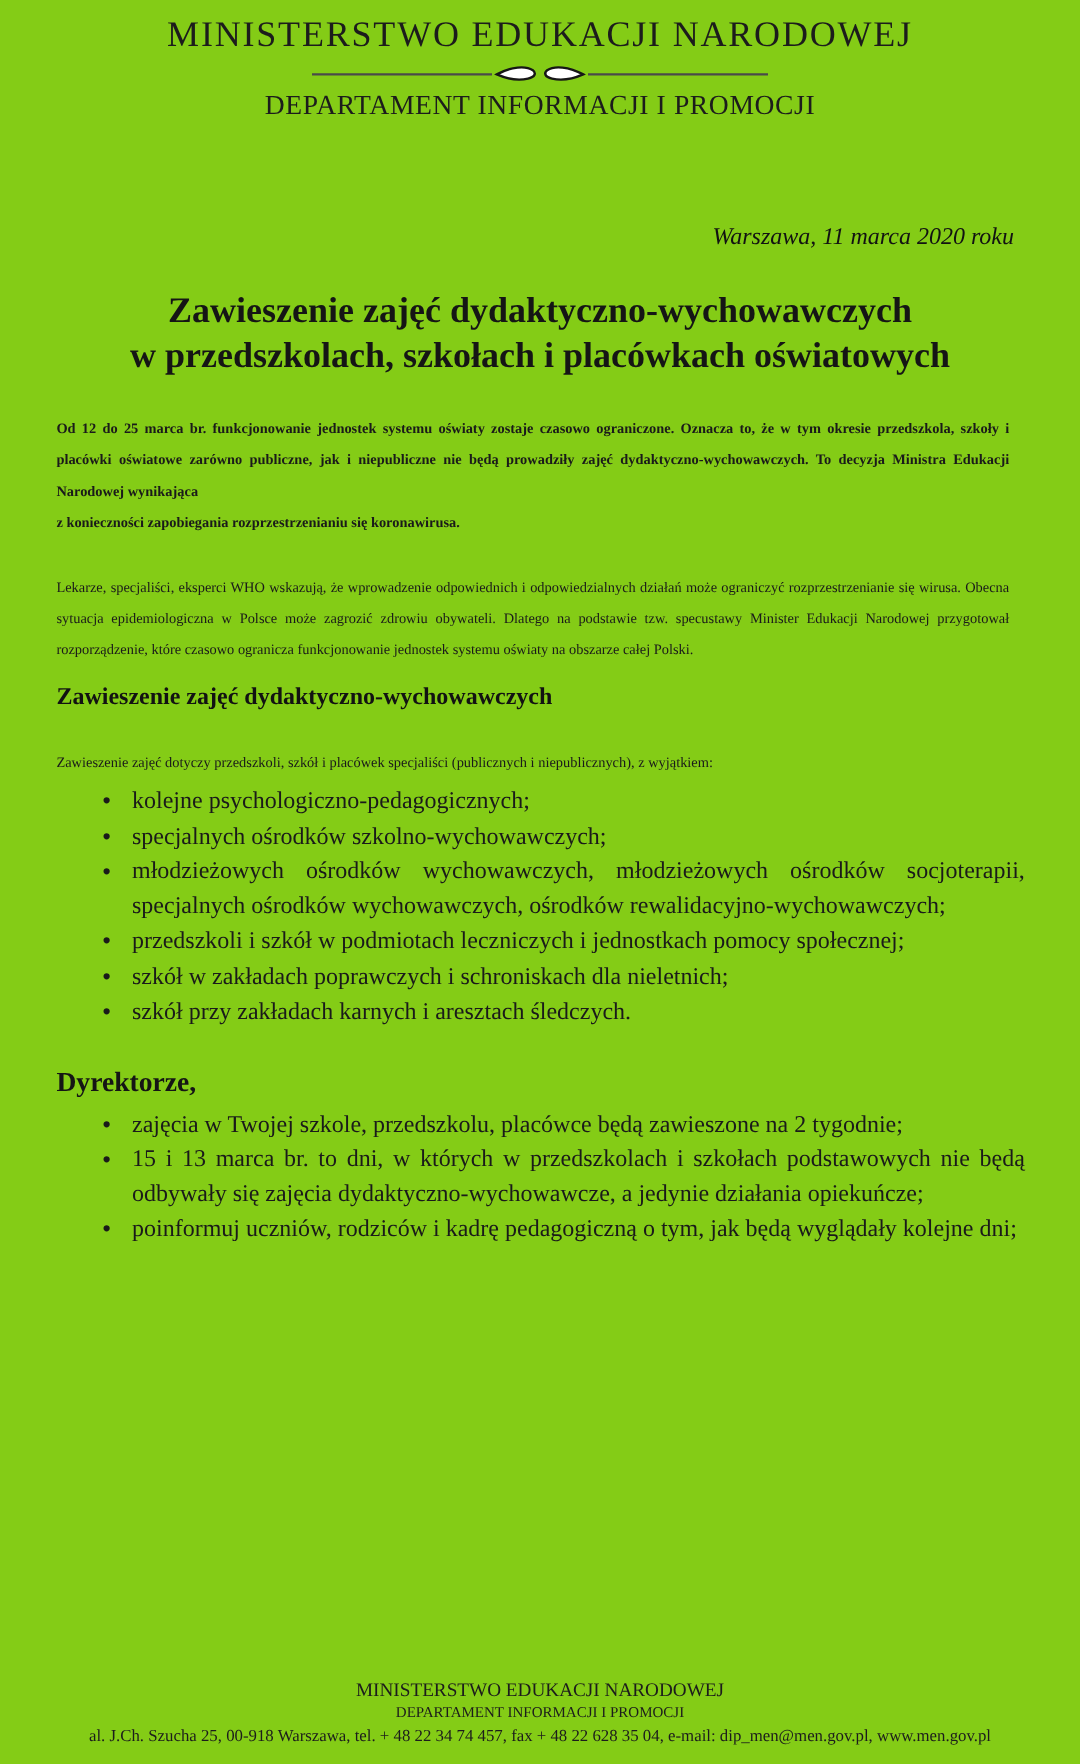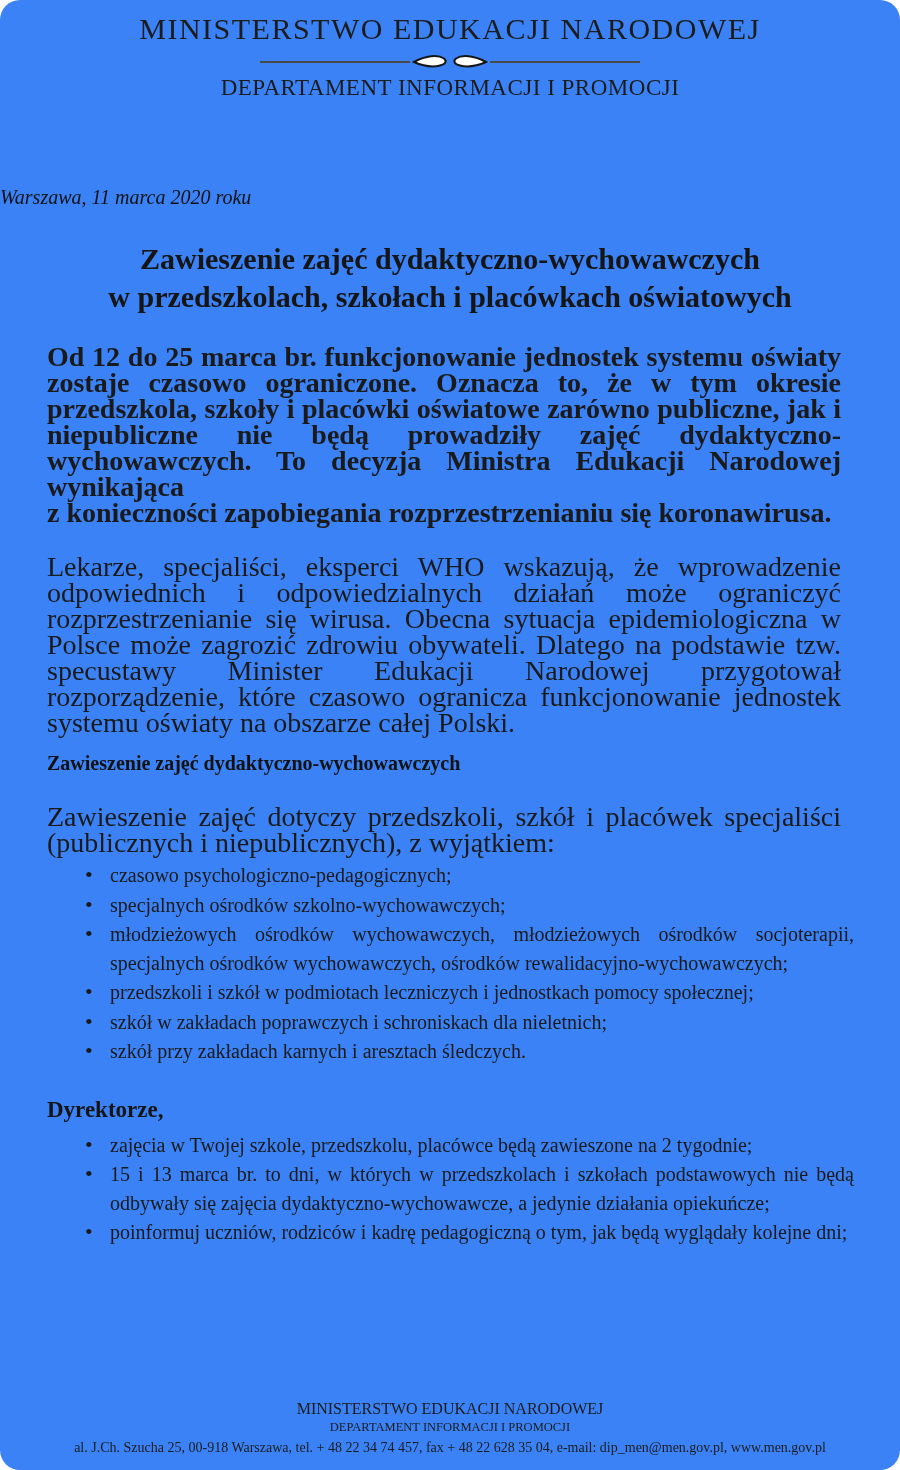--- a/index.html
+++ b/index.html
@@ -1,25 +1,24 @@
 <!DOCTYPE html>
 <html lang="pl"><head>
 <meta charset="utf-8">
 <style>
   html, body { margin: 0; padding: 0; background: #ffffff; }
   .page {
     position: relative;
     width: 900px;
     height: 1470px;
     margin: 0 auto;
-    background: #3b82f6;
+    background: #84cc16;
     color: #121212;
     font-family: "Liberation Serif", serif;
     overflow: hidden;
-    border-radius: 20px;
   }
 
   
   .letterhead { text-align: center; padding-top: 10px; }
   .lh-ministry {
     font-size: 30px;
     letter-spacing: 1.5px;
     color: #1c1c1c;
     line-height: 38px;
   }
@@ -27,41 +26,41 @@
   .lh-department {
     font-size: 23px;
     letter-spacing: 0.5px;
     color: #1c1c1c;
     line-height: 28px;
   }
 
   
   .dateline {
     margin: 82px 55px 0 0;
-    text-align: left;
+    text-align: right;
     font-style: italic;
     font-size: 20px;
     line-height: 26px;
     font-family: Liberation Serif, serif;
   }
 
   
   .doc-title {
     margin: 30px 40px 0 40px;
     text-align: center;
     font-size: 30px;
     font-weight: bold;
     line-height: 38px;
     color: #151515;
   }
 
   
   .body-text {
     margin: 0 59px 0 47px;
-    font-size: 28px;
+    font-size: 12px;
     line-height: 26px;
     text-align: justify;
     color: #1a1a1a;
   }
   p.body-text { margin-top: 28px; margin-bottom: 0; }
   .p-intro { margin-top: 30px; font-weight: bold; }
   .p-who { margin-top: 22px; font-family: Liberation Serif, serif; }
   .section-heading {
     margin: 14px 46px 0 47px;
     font-size: 20px;
@@ -144,21 +143,21 @@
     <span>z konieczności zapobiegania rozprzestrzenianiu się koronawirusa.</span>
   </p>
 
   <p class="body-text p-who">Lekarze, specjaliści, eksperci WHO wskazują, że wprowadzenie odpowiednich i odpowiedzialnych działań może ograniczyć rozprzestrzenianie się wirusa. Obecna sytuacja epidemiologiczna w Polsce może zagrozić zdrowiu obywateli. Dlatego na podstawie tzw. specustawy Minister Edukacji Narodowej przygotował rozporządzenie, które czasowo ogranicza funkcjonowanie jednostek systemu oświaty na obszarze całej Polski.</p>
 
   <h2 class="section-heading">Zawieszenie zajęć dydaktyczno-wychowawczych</h2>
 
   <p class="body-text p-lead">Zawieszenie zajęć dotyczy przedszkoli, szkół i placówek specjaliści (publicznych i niepublicznych), z wyjątkiem:</p>
 
   <ul class="bullets">
-    <li>czasowo psychologiczno-pedagogicznych;</li>
+    <li>kolejne psychologiczno-pedagogicznych;</li>
     <li>specjalnych ośrodków szkolno-wychowawczych;</li>
     <li>młodzieżowych ośrodków wychowawczych, młodzieżowych ośrodków socjoterapii, specjalnych ośrodków wychowawczych, ośrodków rewalidacyjno-wychowawczych;</li>
     <li>przedszkoli i szkół w podmiotach leczniczych i jednostkach pomocy społecznej;</li>
     <li>szkół w zakładach poprawczych i schroniskach dla nieletnich;</li>
     <li>szkół przy zakładach karnych i aresztach śledczych.</li>
   </ul>
 
   <h2 class="big-heading">Dyrektorze,</h2>
 
   <ul class="bullets directors">

